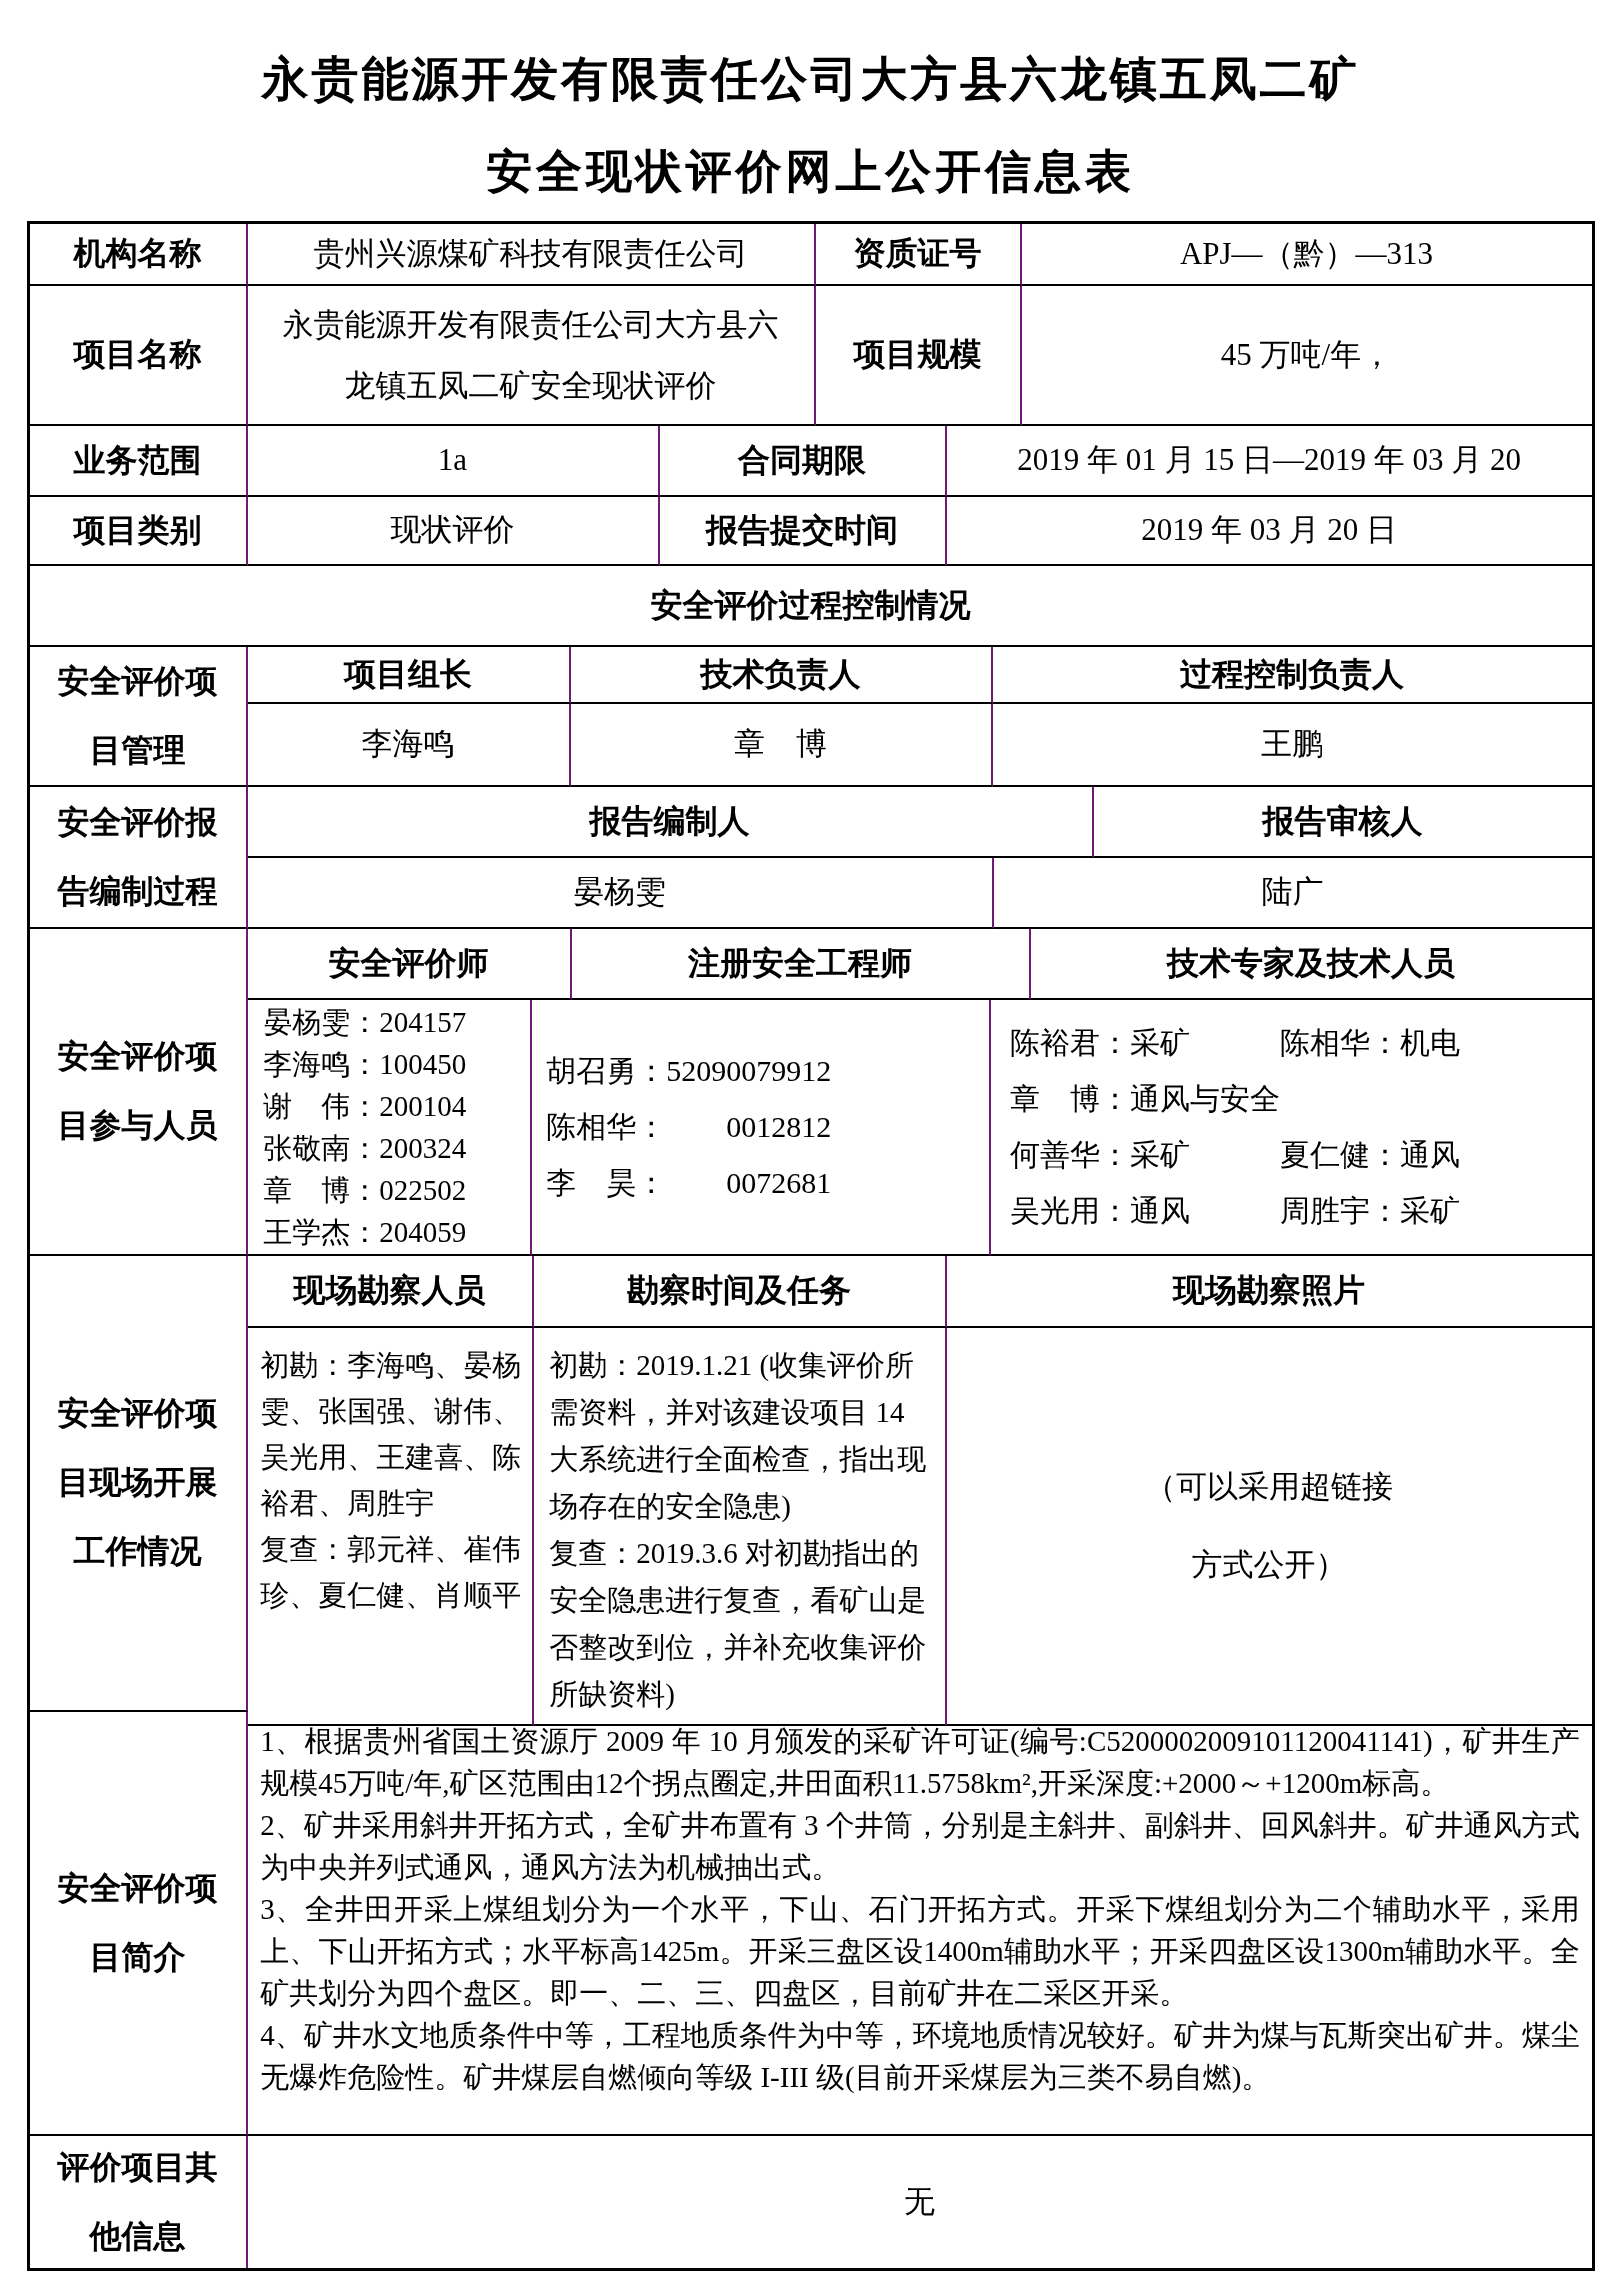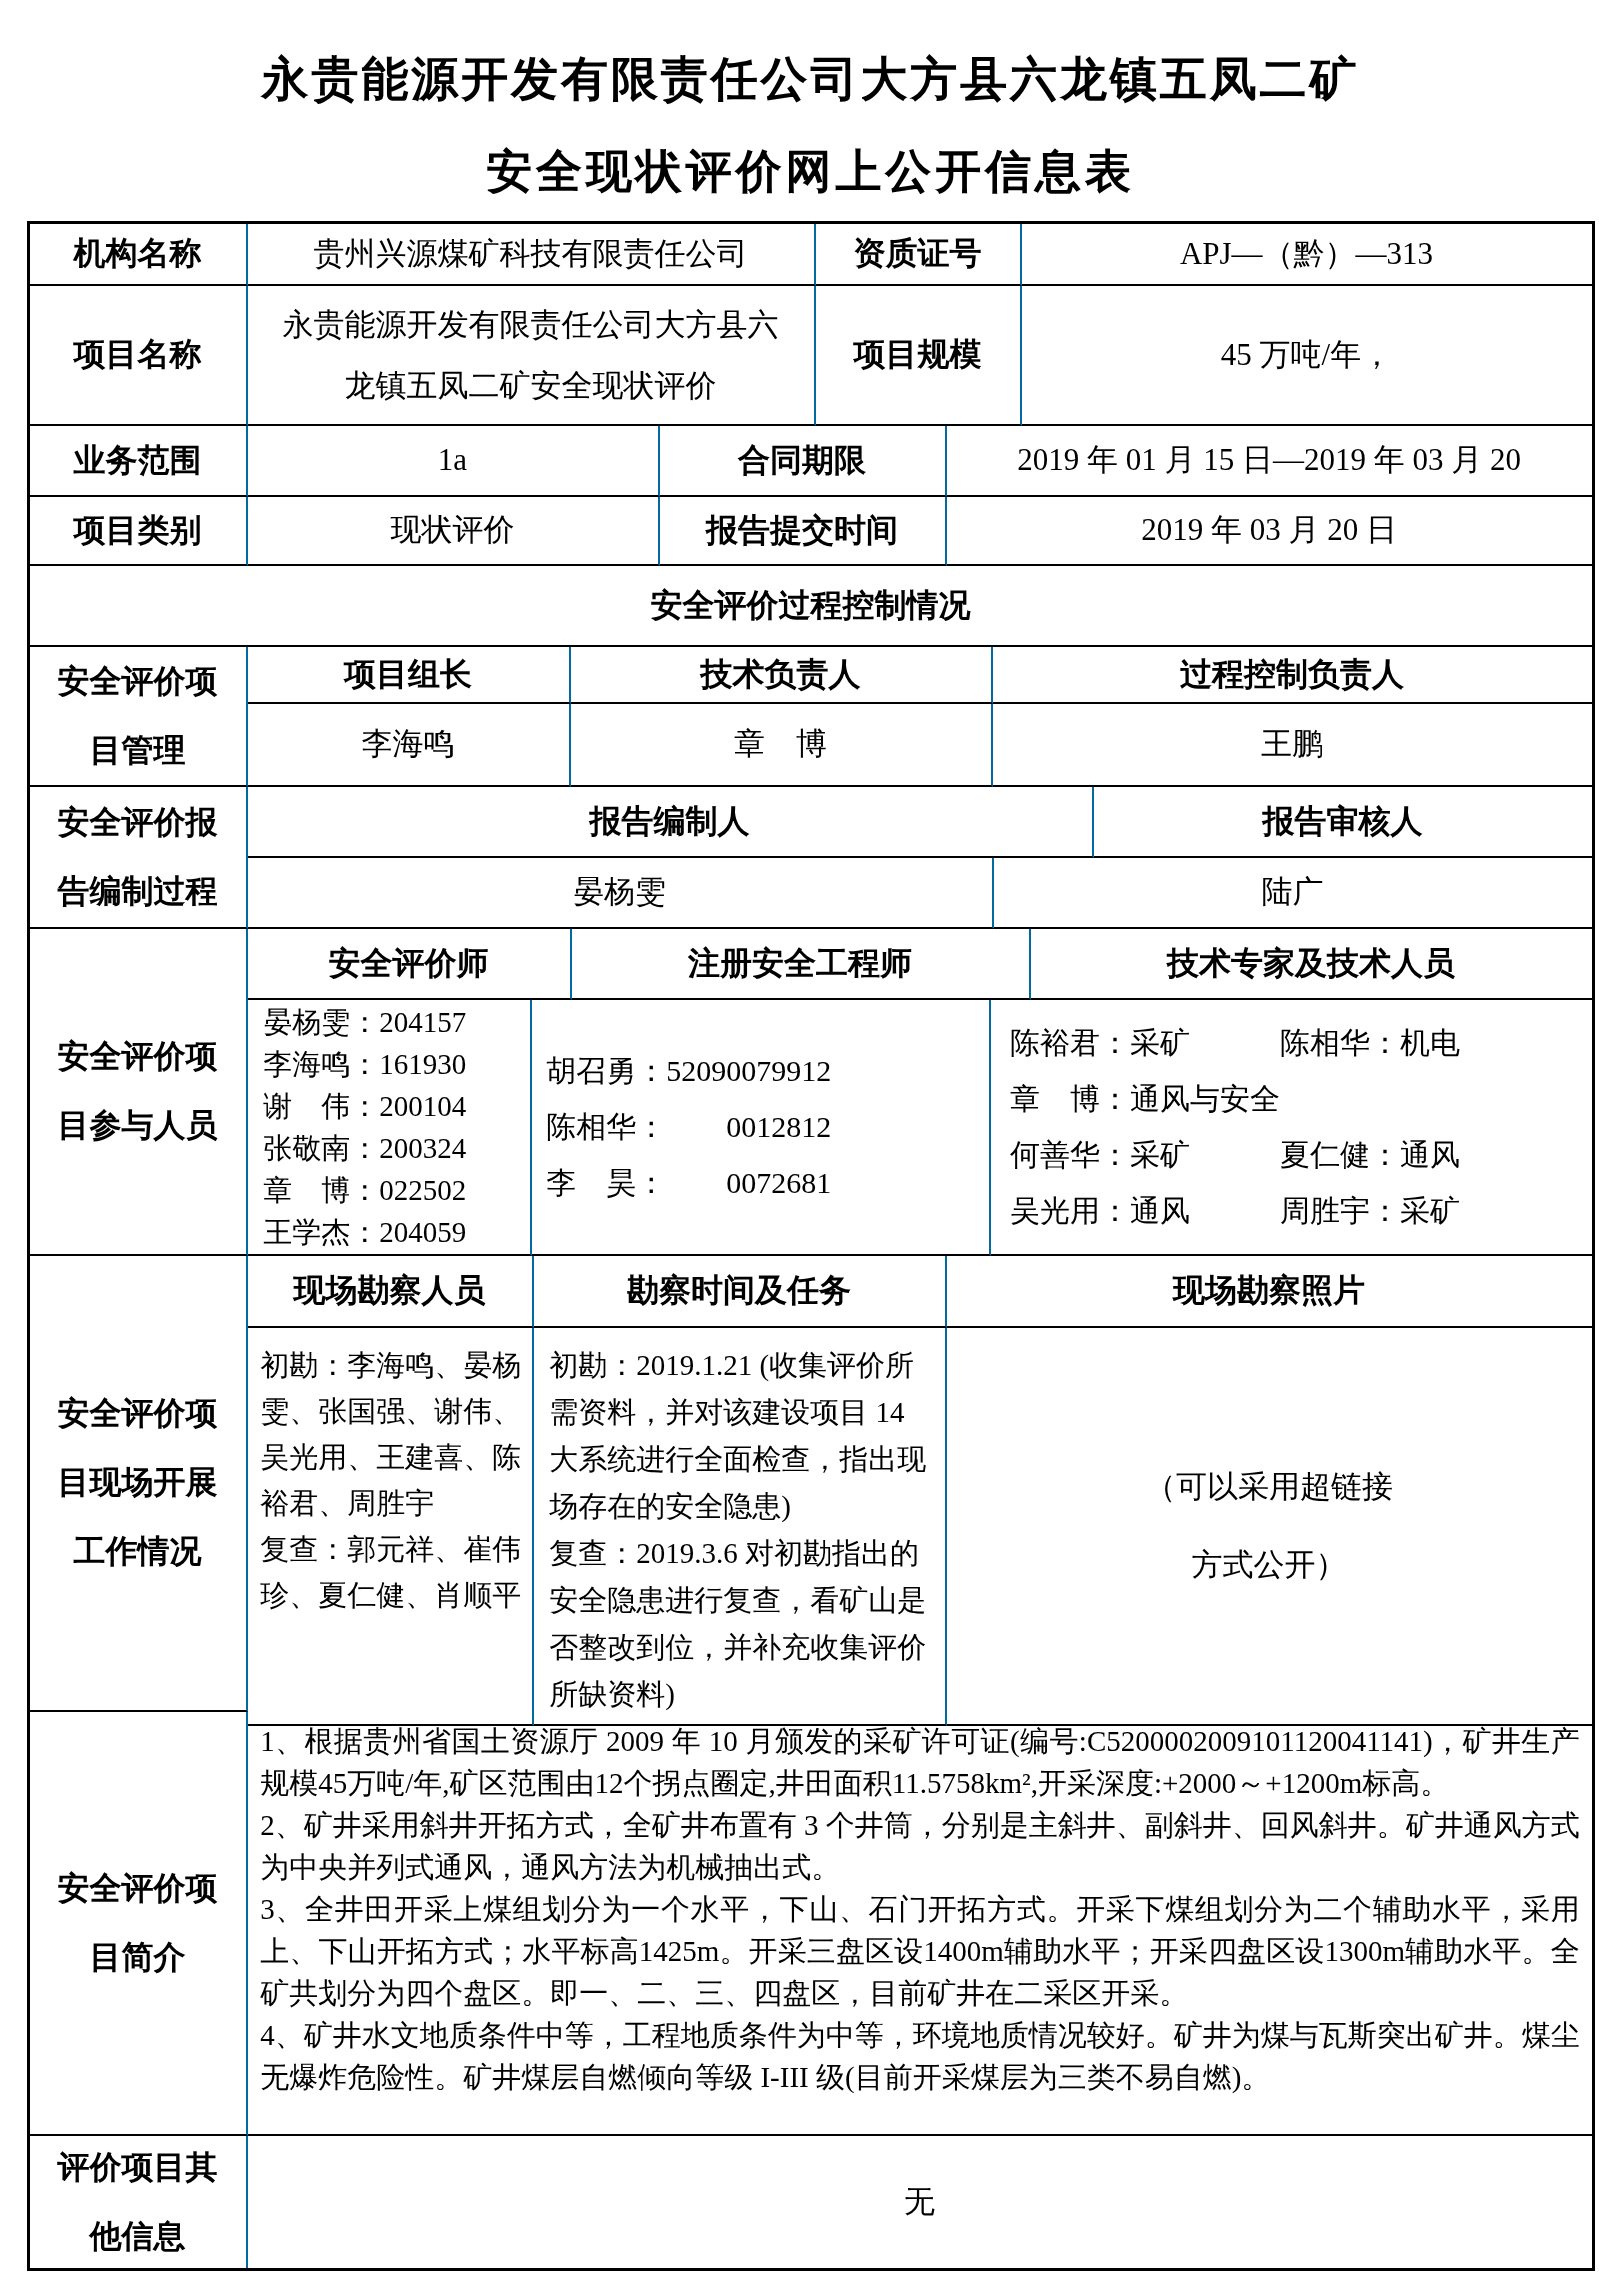--- a/index.html
+++ b/index.html
@@ -6,21 +6,21 @@
   body{width:1621px;min-height:2293px;color:#000;}
   .page{width:1621px;height:2293px;position:relative;font-family:"Liberation Serif",serif;margin-top:22px;}
   .titles{padding-top:25.5px;text-align:center;}
   .t1{font-family:"Liberation Sans",sans-serif;font-weight:bold;font-size:47px;letter-spacing:2.9px;line-height:1.3;}
   .t2{font-family:"Liberation Sans",sans-serif;font-weight:bold;font-size:46px;letter-spacing:3.9px;line-height:1.3;margin-top:33px;}
   .tbl{width:1568px;margin:19.6px 0 0 26.5px;border:3.9px solid #000;box-sizing:border-box;background:#fff;}
   .row{display:flex;width:100%;}
   .c{box-sizing:border-box;display:flex;align-items:center;justify-content:center;
      text-align:center;overflow:hidden;flex:0 0 auto;}
   .fill{flex:1 1 auto;}
-  .br{border-right:2px solid #0369a1;}
+  .br{border-right:2px solid #701a75;}
   .bb{border-bottom:2px solid #000;}
   .bb3{border-bottom:2.9px solid #000;}
   .lab{font-family:"Liberation Sans",sans-serif;font-weight:bold;font-size:32px;line-height:69px;white-space:pre-line;}
   .val{font-family:"Liberation Serif",serif;font-size:31px;white-space:pre-line;line-height:1.5;}
   .lh62{line-height:61px;}
   .left{justify-content:flex-start;text-align:left;}
   .sub{display:flex;flex-direction:column;flex:1 1 auto;min-width:0;}
   .subrow{display:flex;width:100%;flex:0 0 auto;}
   .subrow.grow{flex:1 1 auto;}
   .list1{font-size:29px;line-height:42px;padding-left:15.7px;}
@@ -113,21 +113,21 @@
       <div class="c br bb3 lab w222">安全评价项
 目参与人员</div>
       <div class="sub">
         <div class="subrow" style="height:71px">
           <div class="c br bb lab" style="width:324px">安全评价师</div>
           <div class="c br bb lab" style="width:459px">注册安全工程师</div>
           <div class="c bb lab fill">技术专家及技术人员</div>
         </div>
         <div class="subrow grow">
           <div class="c br bb3 val left list1" style="width:284px">晏杨雯：204157
-李海鸣：161930
+李海鸣：100450
 谢　伟：200104
 张敬南：200324
 章　博：022502
 王学杰：204059</div>
           <div class="c br bb3 val left list2" style="width:459px">胡召勇：52090079912
 陈相华：　　0012812
 李　昊：　　0072681</div>
           <div class="c bb3 val left list3 fill">陈裕君：采矿　　　陈相华：机电
 章　博：通风与安全
 何善华：采矿　　　夏仁健：通风

